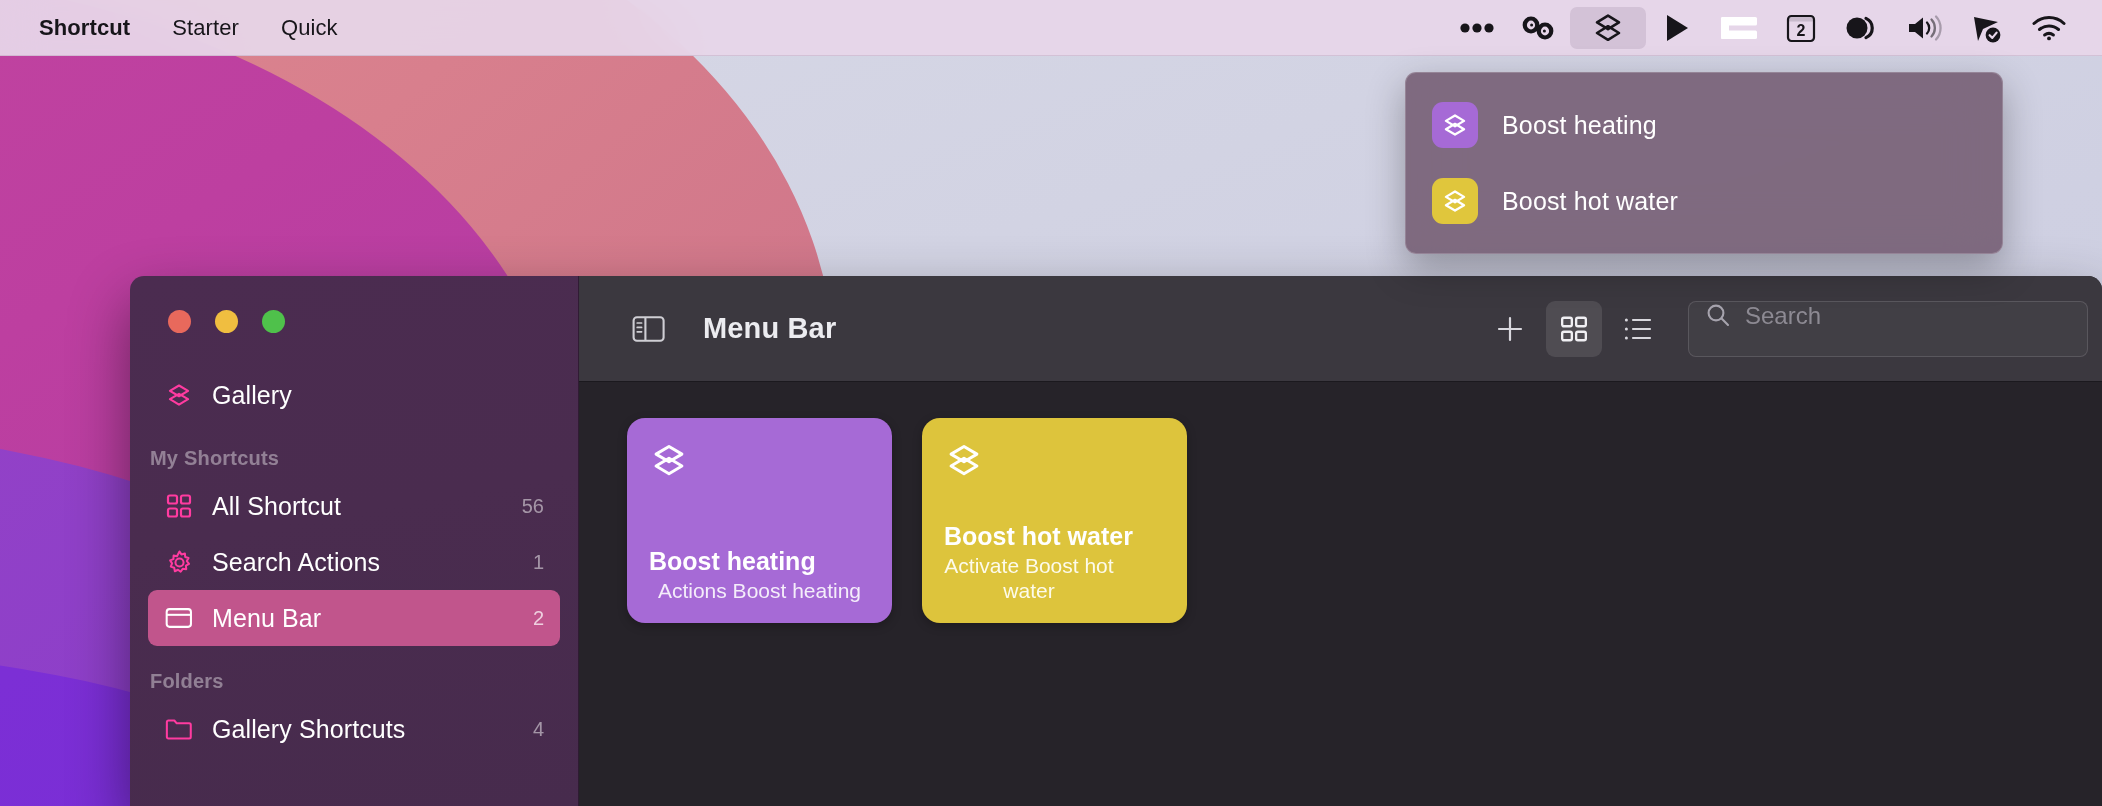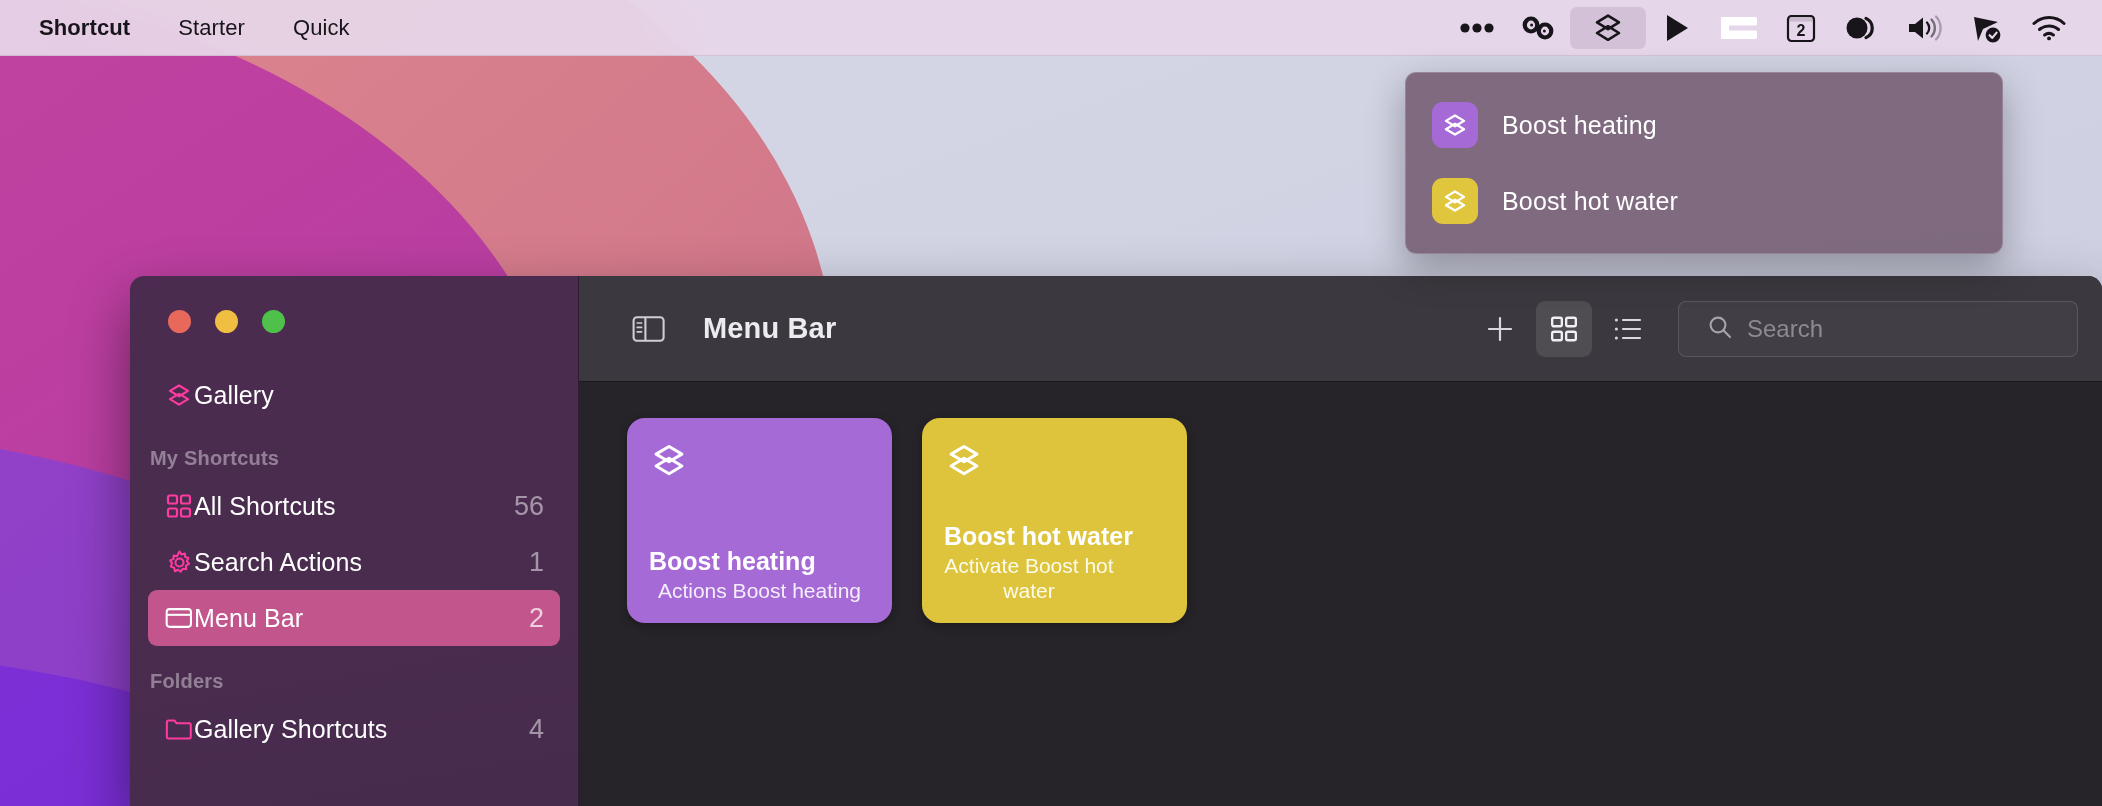--- a/index.html
+++ b/index.html
@@ -45,21 +45,21 @@
 
   
   #menubar{
     position:absolute; left:0; top:0; width:2102px; height:56px;
     background:rgba(231,214,233,0.94);
     backdrop-filter:blur(22px);
     display:flex; align-items:center;
     border-bottom:1px solid rgba(120,100,125,0.18);
     z-index:40;
   }
-  .mb-left{ display:flex; align-items:center; gap:10px; padding-left:20px; }
+  .mb-left{ display:flex; align-items:center; gap:4px; padding-left:20px; }
   .mb-item{
     font-size:22px; color:#17151a; padding:4px 19px;
     letter-spacing:0.1px; cursor:default; border-radius:5px;
   }
   .mb-item.bold{ font-weight:700; }
   .mb-right{ margin-left:auto; display:flex; align-items:center; padding-right:22px; gap:0; }
   .mb-icon{
     width:62px; height:42px; display:flex; align-items:center; justify-content:center;
     color:#17151a; border-radius:7px;
   }
@@ -103,26 +103,26 @@
     border-right:1px solid rgba(0,0,0,0.35);
   }
   #traffic{ display:flex; gap:24px; padding:34px 0 0 38px; }
   .tl{ width:23px; height:23px; border-radius:50%; }
   .tl.red{ background:#e8695c; }
   .tl.yellow{ background:#f0be40; }
   .tl.green{ background:#4fc14b; }
 
   .side-row{
     display:flex; align-items:center; height:56px;
-    margin:0 18px; padding:0 16px; border-radius:9px; 
+    margin:0 18px; padding:0 16px; border-radius:9px; gap:18px;
   }
   .side-row.selected{ background:#c1558c; }
   .side-icon{ width:30px; display:flex; align-items:center; justify-content:center; flex:0 0 30px; }
   .side-label{ font-size:25px; color:#ffffff; font-weight:400; letter-spacing:0.1px; }
-  .side-count{ margin-left:auto; font-size:27px; color:rgba(255,255,255,0.50); }
+  .side-count{ margin-left:auto; font-size:20px; color:rgba(255,255,255,0.50); }
   .side-row.selected .side-count{ color:rgba(255,255,255,0.72); }
   .side-header{
     font-size:20px; font-weight:700; color:rgba(255,255,255,0.40);
     padding:0 20px; margin:24px 0 8px 0; letter-spacing:0.2px;
   }
 
   
   #content{ flex:1; height:100%; background:#262329; display:flex; flex-direction:column; }
   #toolbar{
     height:106px; flex:0 0 106px; background:#3b383f;
@@ -133,24 +133,24 @@
   #doc-title{
     font-size:29px; font-weight:700; color:#ececf0; margin-left:32px; letter-spacing:0.15px;
   }
   .tb-right{ margin-left:auto; display:flex; align-items:center; gap:8px; }
   .tb-btn{
     width:56px; height:56px; border-radius:9px;
     display:flex; align-items:center; justify-content:center; color:#d9d8de;
   }
   .tb-btn.active{ background:rgba(255,255,255,0.10); }
   #search{
-    width:400px; height:56px; margin-left:14px; margin-right:10px;
+    width:400px; height:56px; margin-left:14px; 
     border:1px solid rgba(255,255,255,0.13); border-radius:8px;
     background:rgba(255,255,255,0.035);
-    display:flex; align-items:center; padding:0 28px; gap:14px;
+    display:flex; padding:0 16px; gap:14px;
   }
   #search-placeholder{ font-size:24px; color:#8d8a93; }
 
   #grid{ flex:1; padding:36px 0 0 48px; display:flex; gap:30px; align-items:flex-start; }
   .card{
     width:265px; height:205px; border-radius:18px;
     padding:22px 22px 20px 22px;
     display:flex; flex-direction:column; justify-content:space-between;
     box-shadow:0 3px 10px rgba(0,0,0,0.25);
   }
@@ -311,21 +311,21 @@
 
     <div class="side-row">
       <span class="side-icon">
         <svg width="26" height="26" viewBox="0 0 26 26" fill="none" stroke="#ff3ba0" stroke-width="2.2">
           <rect x="2" y="2.5" width="9" height="8" rx="1.8"></rect>
           <rect x="15" y="2.5" width="9" height="8" rx="1.8"></rect>
           <rect x="2" y="15.5" width="9" height="8" rx="1.8"></rect>
           <rect x="15" y="15.5" width="9" height="8" rx="1.8"></rect>
         </svg>
       </span>
-      <span class="side-label">All Shortcuts</span>
+      <span class="side-label">All Shortcut</span>
       <span class="side-count">56</span>
     </div>
 
     <div class="side-row">
       <span class="side-icon">
         <svg width="27" height="27" viewBox="0 0 28 28" fill="none" stroke="#ff3ba0" stroke-width="2.1">
           <circle cx="14" cy="14" r="4.2"></circle>
           <path d="M14 2.6 L16 5.6 L19.6 4.6 L19.9 8.3 L23.4 9.4 L21.6 12.5 L23.9 15.4 L20.6 17.2 L21 20.9 L17.3 20.6 L15.2 23.6 L12.4 21.5 L9.2 23.1 L8.5 19.5 L5 18.3 L6.3 14.9 L4.3 11.8 L7.7 10.5 L7.9 6.8 L11.4 7.5 Z" stroke-linejoin="round"></path>
         </svg>
       </span>

